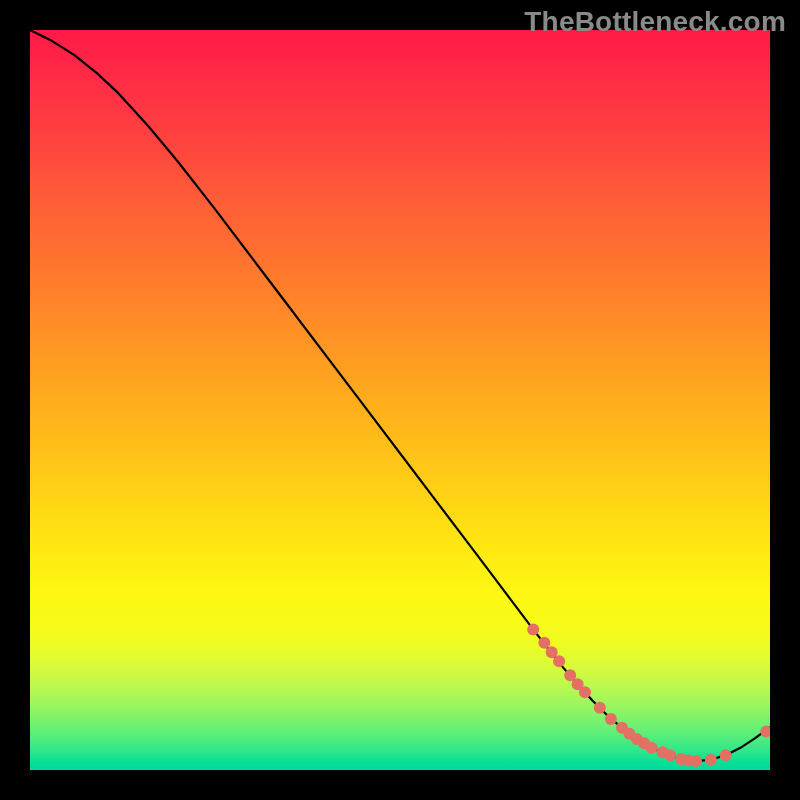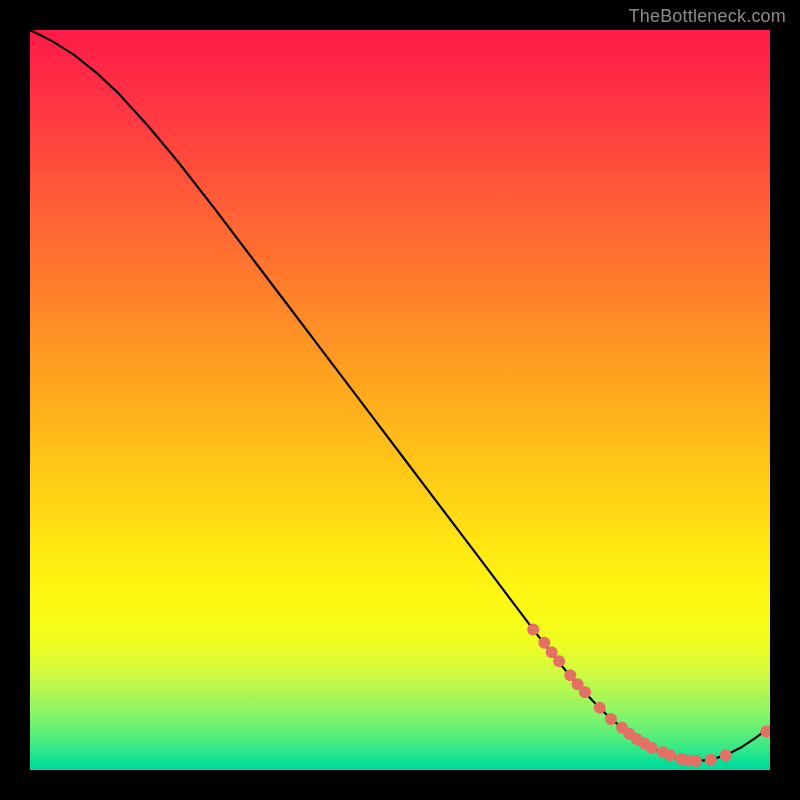--- a/index.html
+++ b/index.html
@@ -8,23 +8,23 @@
     width: 800px;
     height: 800px;
     background: #000;
     font-family: Arial, Helvetica, sans-serif;
     overflow: hidden;
   }
   .watermark {
     position: absolute;
     top: 6px;
     right: 14px;
-    font-size: 18px;
+    font-size: 28px;
     color: #8a8a8a;
-    font-weight: 400;
+    font-weight: 700;
     letter-spacing: 0.2px;
     z-index: 20;
   }
   .plot-area {
     position: absolute;
     left: 30px;
     top: 30px;
     width: 740px;
     height: 740px;
     background: #000; 

